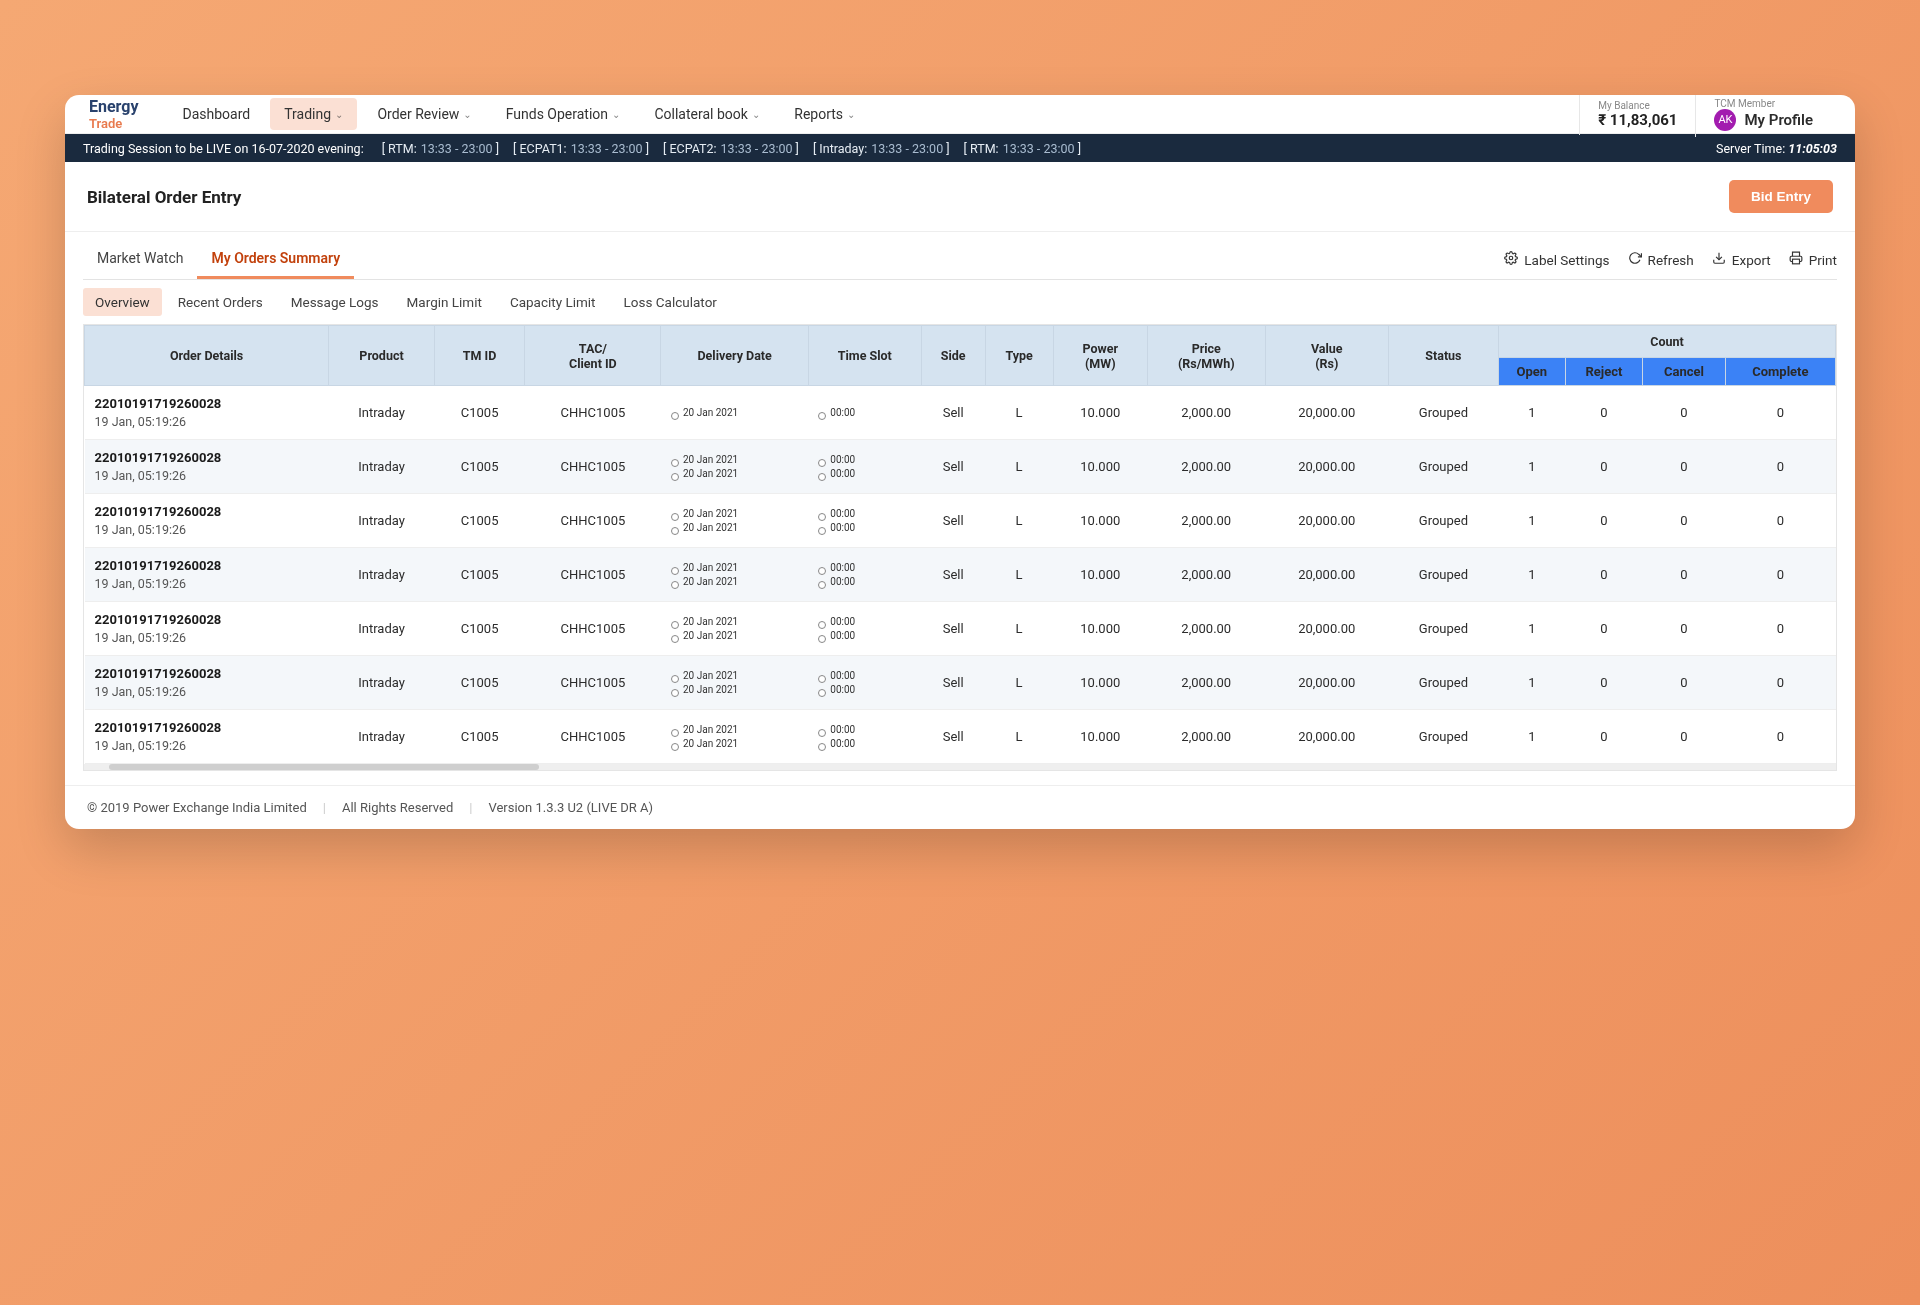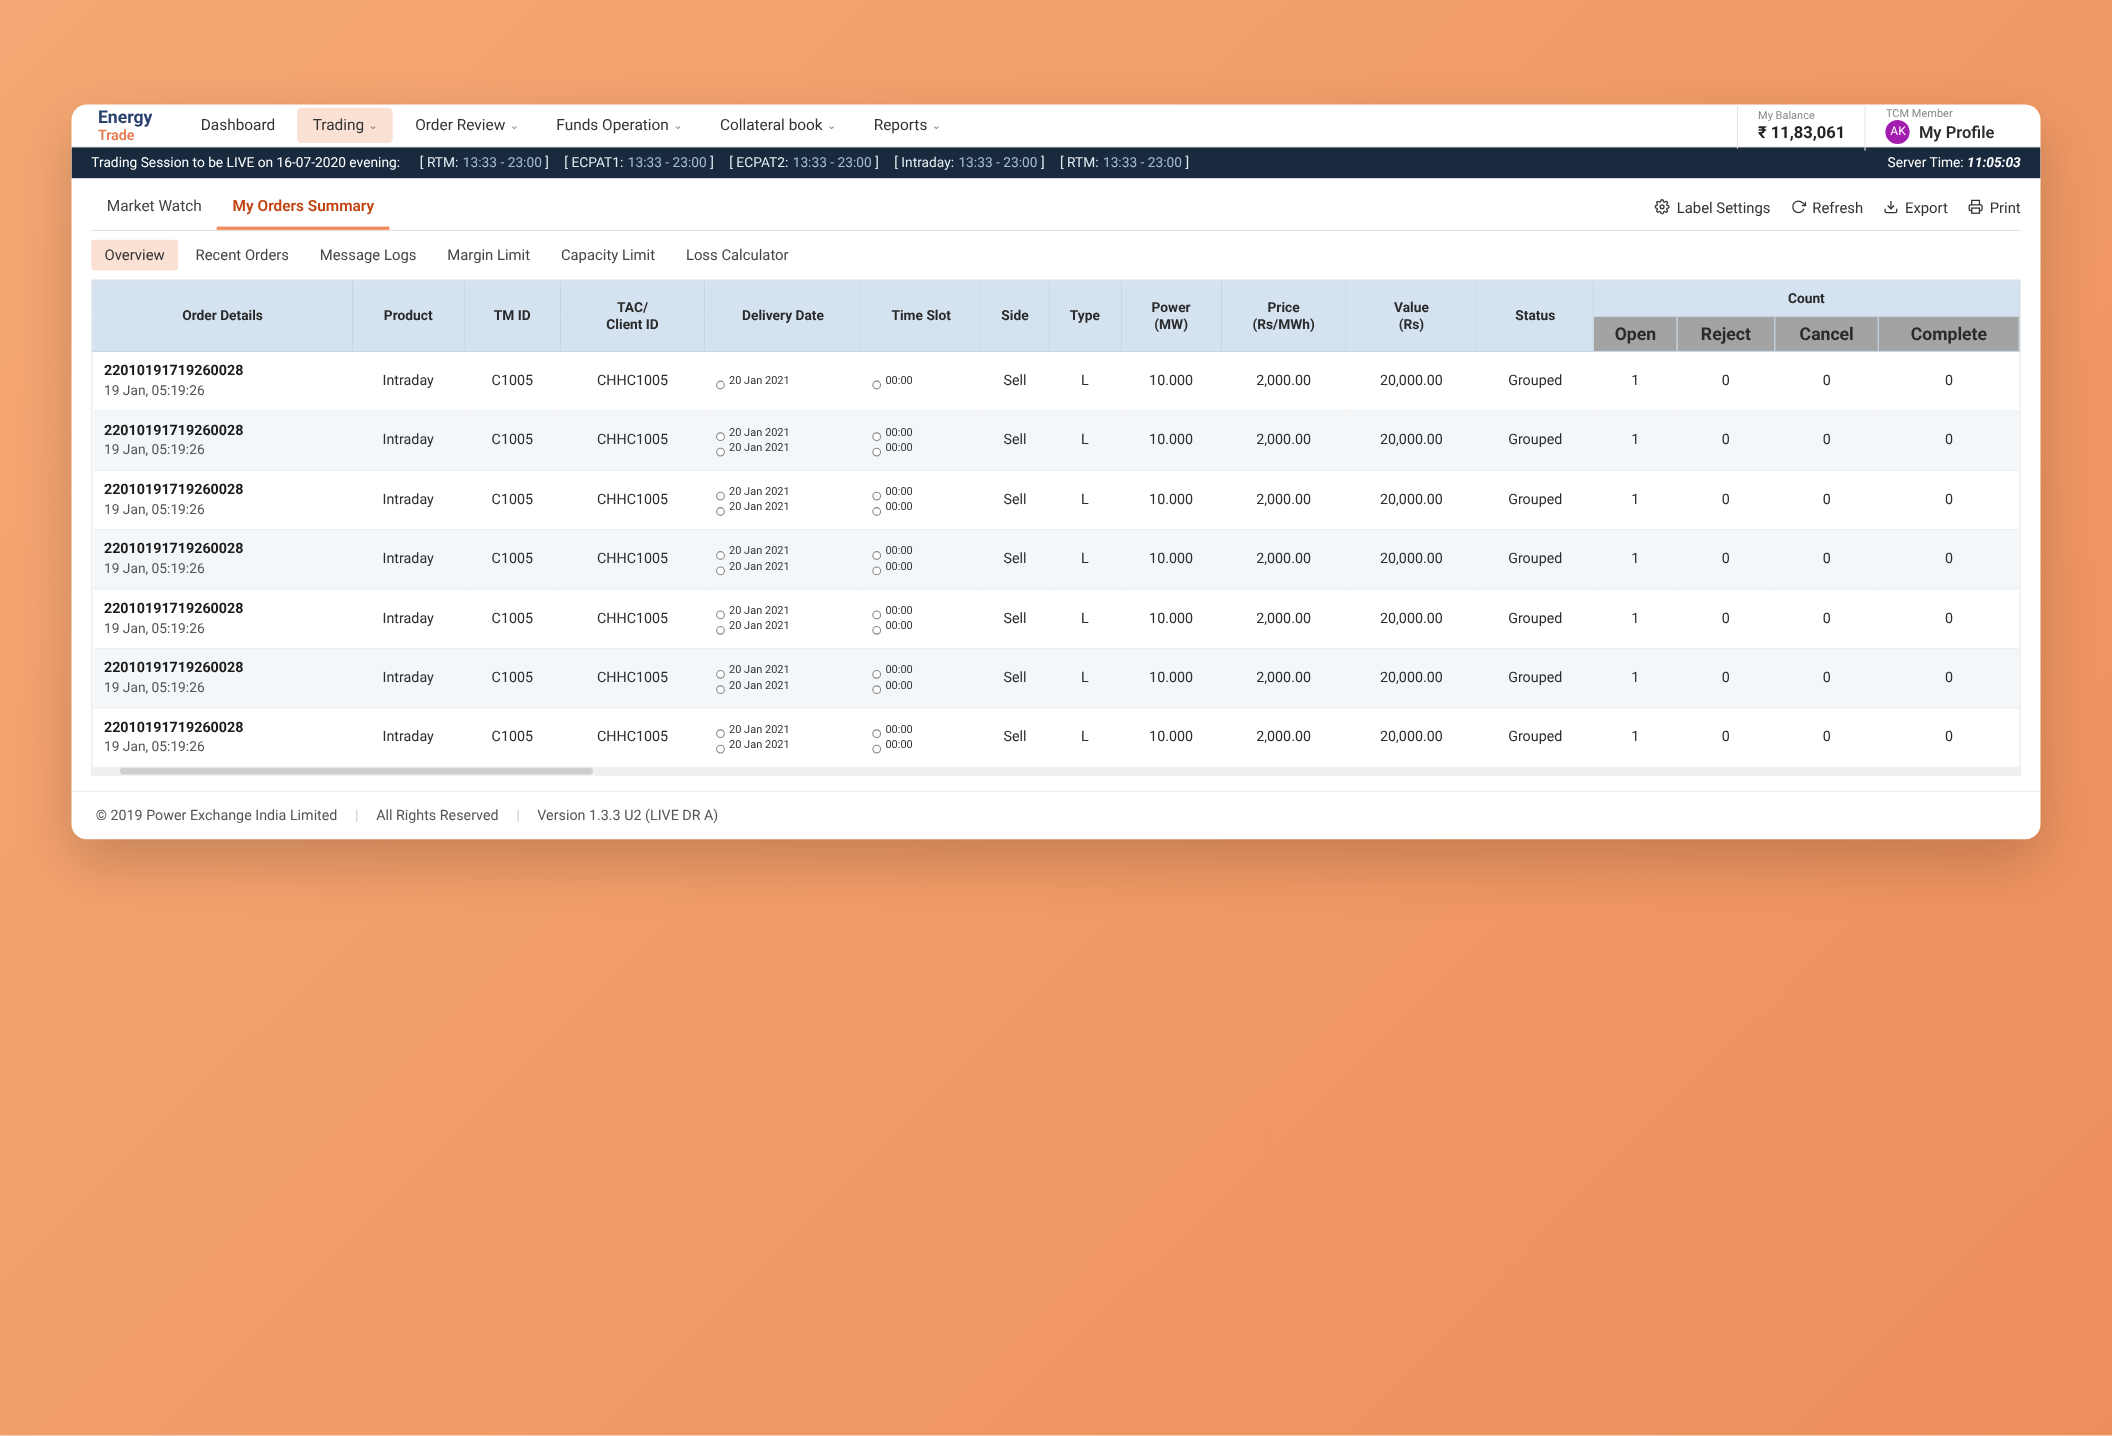--- a/index.html
+++ b/index.html
@@ -101,21 +101,21 @@
 }
 .subtab { padding:6px 12px; font-size:13.5px; color:#444; cursor:pointer; border-radius:3px; }
 .subtab.active { background:#fbe0d4; color:#333; }
 
 .table-wrap { border:1px solid #e5e5e5; }
 table { width:100%; border-collapse:collapse; }
 thead th {
   background:#d5e3f0; font-size:12.5px; font-weight:700;
   padding:8px 6px; border:1px solid #c8d6e4; color:#2a2a2a;
 }
-thead th.subh { background:#a3a3a3; font-size:16px; padding:6px 4px;}
+thead th.subh { background:#3b82f6; font-size:13px; padding:6px 4px;}
 tbody td {
   padding:10px 8px; font-size:13px; text-align:center;
   border-bottom:1px solid #eee; color:#2c2c2c;
 }
 tbody tr:nth-child(even) td { background:#f4f7fa; }
 td.order-cell { text-align:left; padding-left:10px; }
 .order-id { font-weight:700; font-size:13px; color:#1a1a1a; }
 .order-ts { font-size:12.5px; color:#555; margin-top:3px; }
 .dotlist { display:flex; flex-direction:column; gap:3px; align-items:flex-start; padding-left:14px;}
 .dotitem { position:relative; font-size:10px; color:#333; }
@@ -194,20 +194,24 @@
         <span class="session-slot"><span class="session-slot-label">ECPAT2:</span><span class="session-slot-time">13:33 - 23:00</span></span>
         <span class="session-slot"><span class="session-slot-label">Intraday:</span><span class="session-slot-time">13:33 - 23:00</span></span>
         <span class="session-slot"><span class="session-slot-label">RTM:</span><span class="session-slot-time">13:33 - 23:00</span></span>
       </span>
     <span class="server-time">
       <span>Server Time:</span>
       <b>11:05:03</b>
     </span>
   </div>
 
+  <div class="page-head">
+    <div class="page-title">Bilateral Order Entry</div>
+    <button class="bid-btn">Bid Entry</button>
+  </div>
 
   <div class="content">
 
     <div class="tabs-row">
       <div id="main-tabs" style="display:flex;">
           <div class="tab">Market Watch</div>
           <div class="tab active">My Orders Summary</div>
         </div>
       <div class="tab-actions">
         <div class="tab-action">

